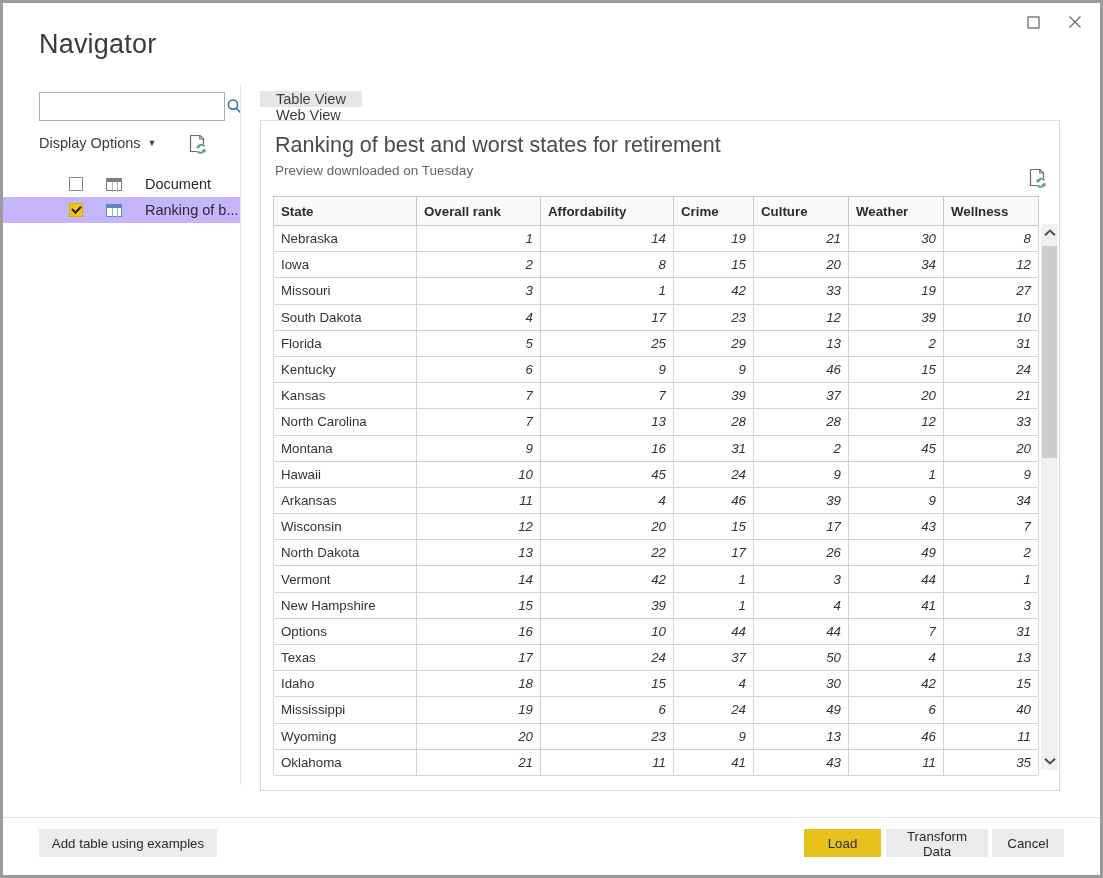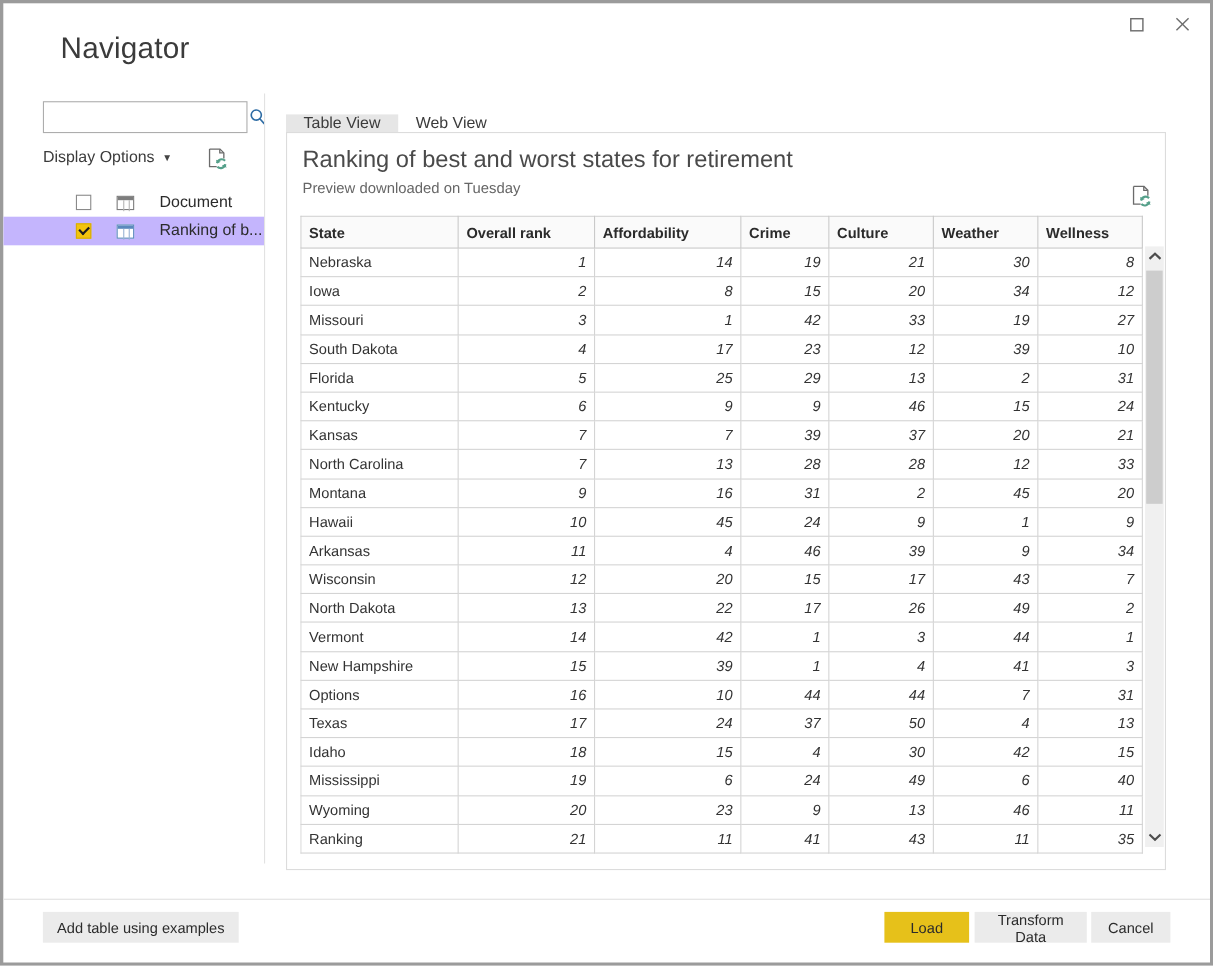--- a/index.html
+++ b/index.html
@@ -27,21 +27,20 @@
     height: 80px;
   }
   #window-title {
     position: absolute;
     left: 36px;
     top: 26px;
     font-size: 27px;
     font-weight: 400;
     color: #3b3b3b;
     letter-spacing: .2px;
-    margin-left: 16px;
   }
   .winctl {
     position: absolute;
     top: 4px;
     width: 38px;
     height: 30px;
     display: flex;
     align-items: center;
     justify-content: center;
     cursor: default;
@@ -210,21 +209,21 @@
 
   
   #right-pane {
     position: absolute;
     left: 257px;
     top: 88px;
     width: 800px;
     height: 700px;
   }
 
-  #tabs { display: flex; height: 29px; align-items: flex-end; }
+  #tabs { display: flex; height: 29px; align-items: flex-start; flex-direction: column; }
   .tab {
     padding: 0 16px;
     display: flex;
     align-items: center;
     font-size: 14.5px;
     color: #3b3b3b;
     cursor: default;
   }
   .tab.active { background: #e6e6e6; }
 
@@ -626,21 +625,21 @@
               <tr>
                 <td>Wyoming</td>
                 <td class="num">20</td>
                 <td class="num">23</td>
                 <td class="num">9</td>
                 <td class="num">13</td>
                 <td class="num">46</td>
                 <td class="num">11</td>
               </tr>
               <tr>
-                <td>Ranking</td>
+                <td>Oklahoma</td>
                 <td class="num">21</td>
                 <td class="num">11</td>
                 <td class="num">41</td>
                 <td class="num">43</td>
                 <td class="num">11</td>
                 <td class="num">35</td>
               </tr>
             </tbody>
         </table>
       </div>

